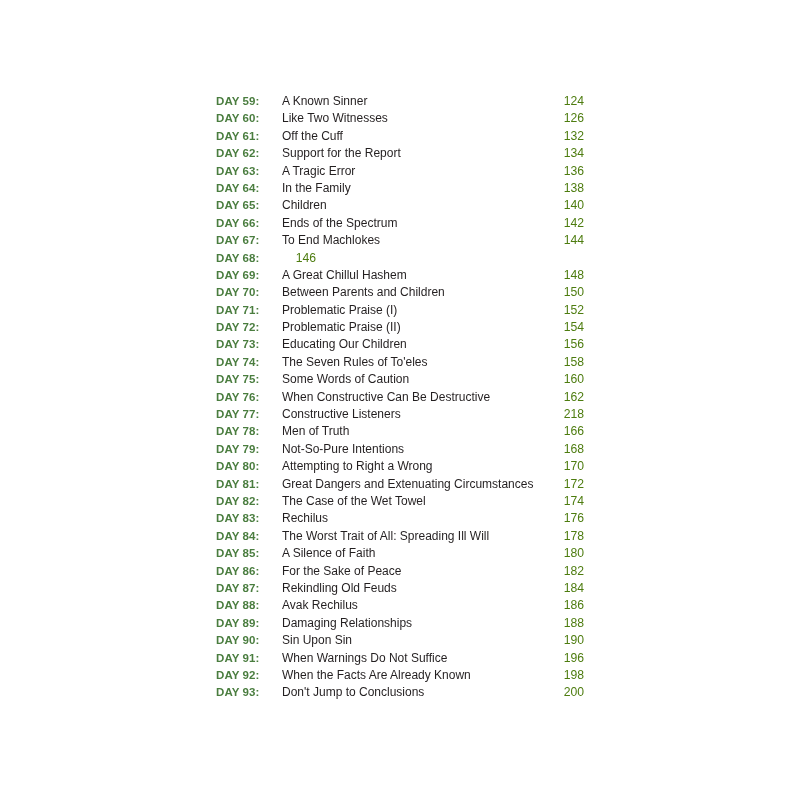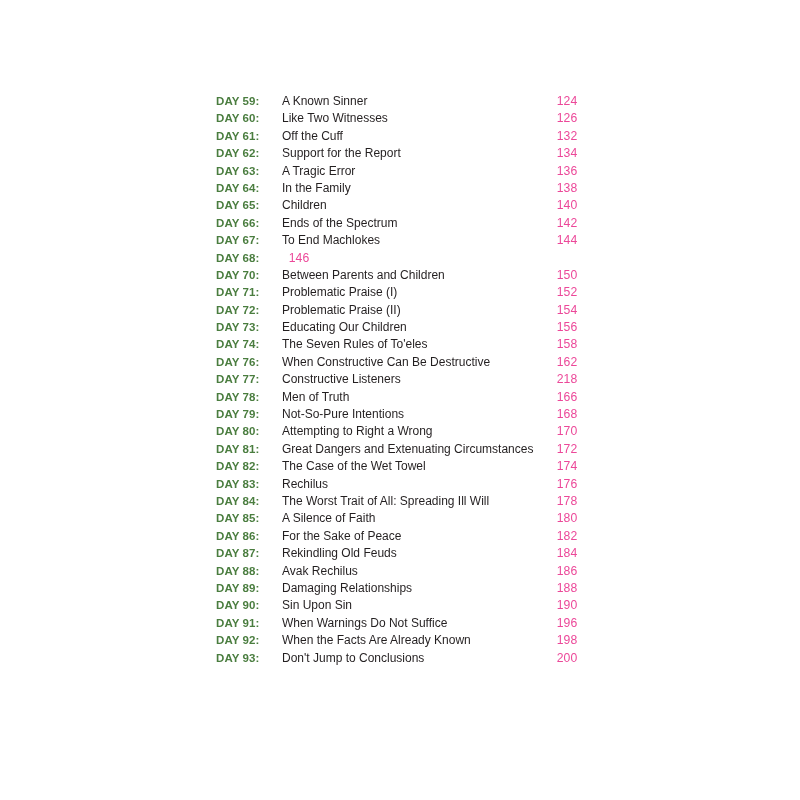--- a/index.html
+++ b/index.html
@@ -42,22 +42,22 @@
   }
   .toc-title {
     flex: 1 1 auto;
     color: #231f20;
     font-size: 12px;
     overflow: hidden;
     text-overflow: ellipsis;
   }
   .toc-page {
     flex: 0 0 34px;
-    text-align: center;
-    color: #ec4899;
+    text-align: right;
+    color: #4d7c0f;
     font-size: 12.2px;
   }
 </style>
 </head>
 <body>
 
 <div class="page">
   <div class="toc" id="toc-list">
       <div class="toc-row">
         <span class="toc-day">DAY 59:</span>
@@ -102,20 +102,25 @@
       <div class="toc-row">
         <span class="toc-day">DAY 67:</span>
         <span class="toc-title">To End Machlokes</span>
         <span class="toc-page">144</span>
       </div>
       <div class="toc-row">
         <span class="toc-day">DAY 68:</span>
         <span class="toc-page">146</span>
       </div>
       <div class="toc-row">
+        <span class="toc-day">DAY 69:</span>
+        <span class="toc-title">A Great Chillul Hashem</span>
+        <span class="toc-page">148</span>
+      </div>
+      <div class="toc-row">
         <span class="toc-day">DAY 70:</span>
         <span class="toc-title">Between Parents and Children</span>
         <span class="toc-page">150</span>
       </div>
       <div class="toc-row">
         <span class="toc-day">DAY 71:</span>
         <span class="toc-title">Problematic Praise (I)</span>
         <span class="toc-page">152</span>
       </div>
       <div class="toc-row">
@@ -125,20 +130,25 @@
       </div>
       <div class="toc-row">
         <span class="toc-day">DAY 73:</span>
         <span class="toc-title">Educating Our Children</span>
         <span class="toc-page">156</span>
       </div>
       <div class="toc-row">
         <span class="toc-day">DAY 74:</span>
         <span class="toc-title">The Seven Rules of To'eles</span>
         <span class="toc-page">158</span>
+      </div>
+      <div class="toc-row">
+        <span class="toc-day">DAY 75:</span>
+        <span class="toc-title">Some Words of Caution</span>
+        <span class="toc-page">160</span>
       </div>
       <div class="toc-row">
         <span class="toc-day">DAY 76:</span>
         <span class="toc-title">When Constructive Can Be Destructive</span>
         <span class="toc-page">162</span>
       </div>
       <div class="toc-row">
         <span class="toc-day">DAY 77:</span>
         <span class="toc-title">Constructive Listeners</span>
         <span class="toc-page">218</span>

